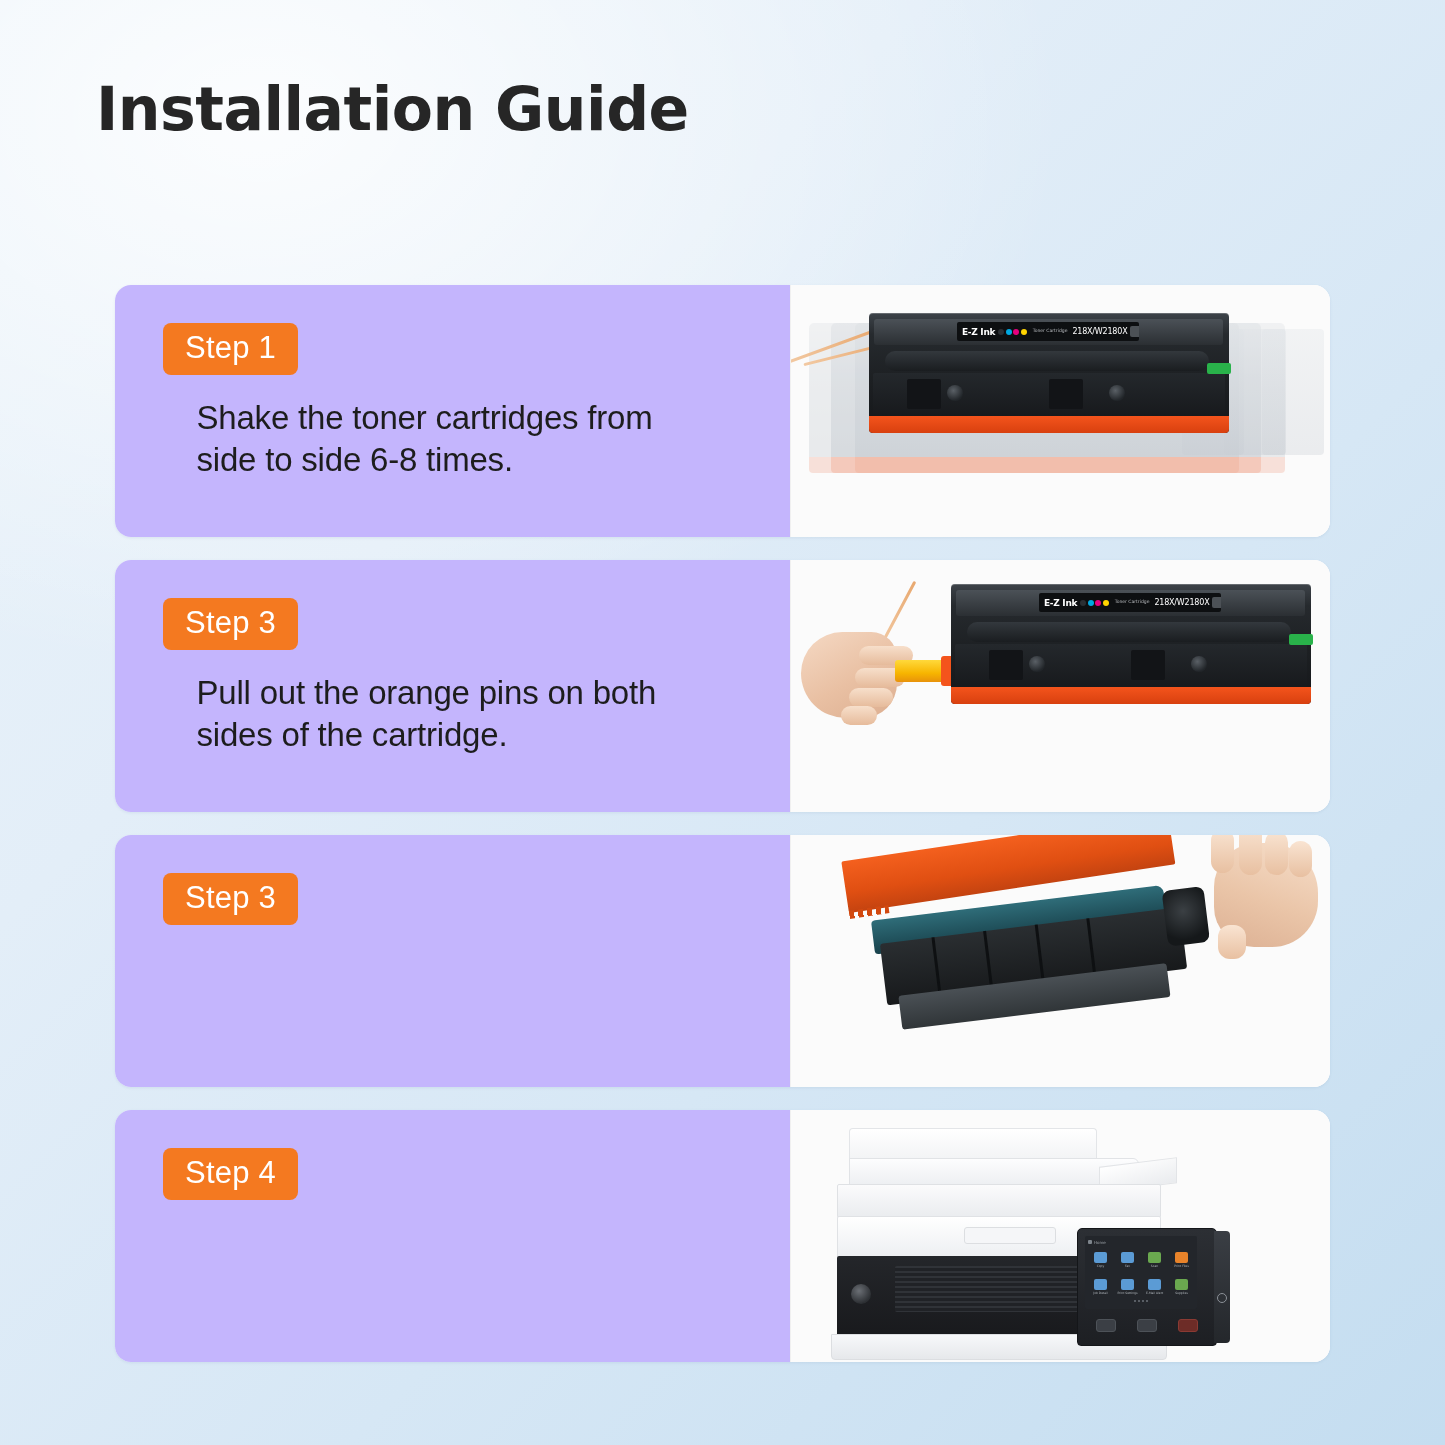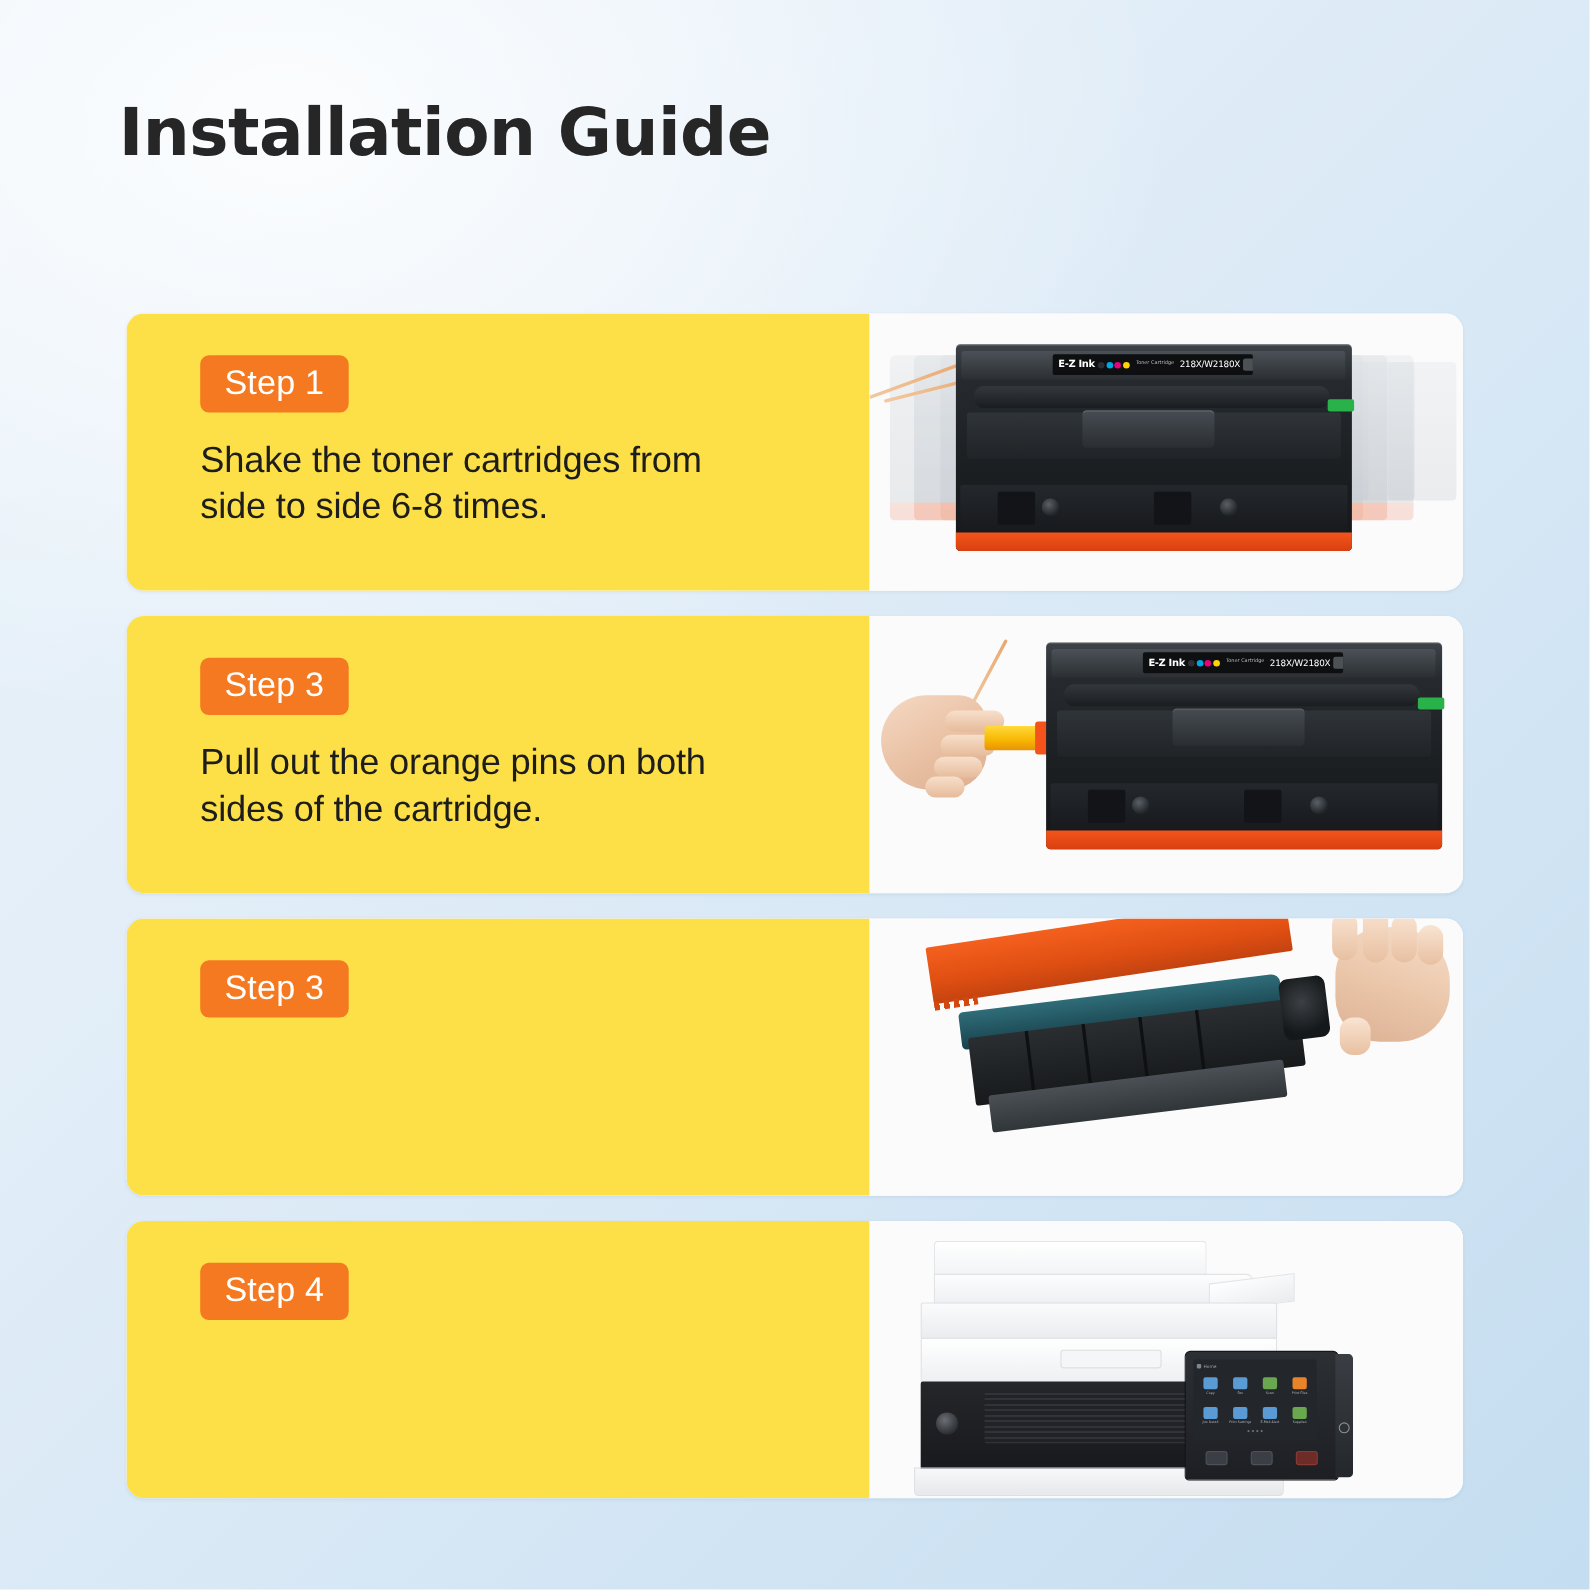--- a/index.html
+++ b/index.html
@@ -15,24 +15,23 @@
     font-family: "Liberation Sans", "DejaVu Sans", sans-serif;
     background:
       radial-gradient(ellipse 1300px 900px at 18% 8%, rgba(255,255,255,0.85) 0%, rgba(255,255,255,0.0) 62%),
       linear-gradient(135deg, #eaf3fa 0%, #e3eef8 32%, #d6e7f5 62%, #c4ddf0 100%);
     position: relative;
   }
 
   
   .header {
     position: absolute;
-    left: 108px;
+    left: 96px;
     top: 78px;
     width: 1100px;
-    margin-top: 12px;
   }
   .title {
     font-size: 60px;
     font-weight: bold;
     color: #262626;
     letter-spacing: -0.5px;
     line-height: 1.05;
     font-family: "DejaVu Sans", "Liberation Sans", sans-serif;
   }
   .subtitle {
@@ -59,25 +58,26 @@
     border-radius: 16px;
     overflow: hidden;
     margin-bottom: 23px;
     box-shadow: 0 1px 3px rgba(70,110,150,0.10);
   }
   .card:last-child { margin-bottom: 0; }
 
   .card-text {
     width: 675px;
     flex: 0 0 675px;
-    padding: 38px 40px 30px 67px;
-    background: #fde047;
+    padding: 38px 40px 30px 48px;
+    background: #c4b5fd;
     display: flex;
     flex-direction: column;
     justify-content: flex-start;
+    align-items: center;
   }
   .step-badge {
     display: inline-block;
     align-self: flex-start;
     background: #F47920;
     color: #ffffff;
     font-size: 31px;
     font-weight: normal;
     padding: 7px 22px 9px 22px;
     border-radius: 8px;
@@ -123,21 +123,21 @@
     border-radius: 4px;
     opacity: 0.55;
   }
   .ghost-r.r1 { right: 86px; opacity: 0.50; }
   .ghost-r.r2 { right: 44px; opacity: 0.42; }
   .ghost-r.r3 { right: 6px;  opacity: 0.34; }
 
   .cart {
     position: absolute;
     left: 78px; top: 28px;
-    width: 360px; height: 188px;
+    width: 360px; height: 120px;
   }
   .cart-body {
     position: absolute; inset: 0;
     background: linear-gradient(180deg, #3d4349 0%, #262a2e 18%, #1d2023 55%, #141619 100%);
     border-radius: 4px;
     box-shadow: inset 0 1px 0 rgba(255,255,255,0.22);
   }
   .cart-topbar {
     position: absolute; left: 5px; right: 6px; top: 6px; height: 26px;
     background: linear-gradient(180deg, #4b5157 0%, #2b2f33 100%);

